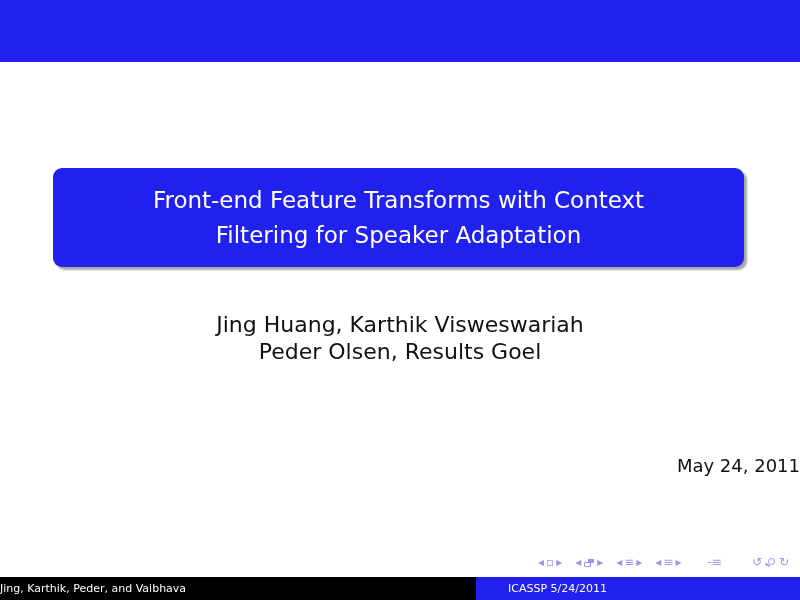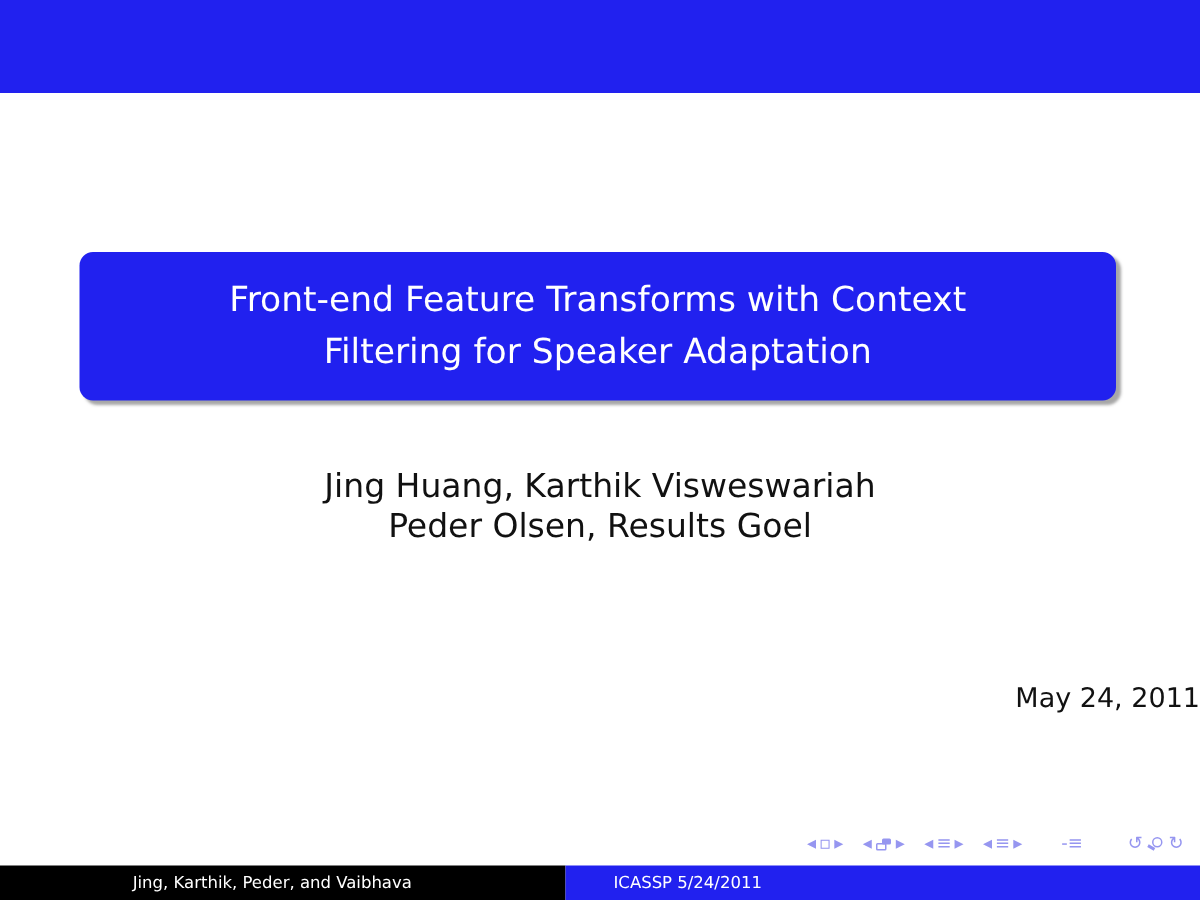--- a/index.html
+++ b/index.html
@@ -44,22 +44,22 @@
   .frame-glyph::after{content:"";position:absolute;right:0;top:0;width:6px;height:4px;
     background:#9696f0;border-radius:1px;}
   .magnifier{position:relative;display:inline-block;width:11px;height:11px;margin:0 2px;}
   .magnifier::before{content:"";position:absolute;right:1px;top:1px;width:5px;height:5px;
     border:1.5px solid #9696f0;border-radius:50%;}
   .magnifier::after{content:"";position:absolute;left:0;bottom:2px;width:5px;height:2px;
     background:#9696f0;transform:rotate(30deg);}
   
   .footer{position:absolute;bottom:0;left:0;width:800px;height:23px;display:flex;
     font-size:11px;}
-  .foot-left{width:377px;background:#000000;color:#ffffff;box-sizing:border-box;
-    text-align:center;line-height:23px;padding-right:14px;white-space:nowrap;}
+  .foot-left{width:476px;background:#000000;color:#ffffff;box-sizing:border-box;
+    text-align:left;line-height:23px;padding-right:14px;white-space:nowrap;}
   .foot-right{flex:1;background:#2121ef;color:#ffffff;box-sizing:border-box;
     text-align:left;line-height:23px;padding-left:32px;white-space:nowrap;}
 </style>
 </head>
 <body>
 
 <div class="slide">
 
   <div class="headline">
     <div class="head-right"></div>

